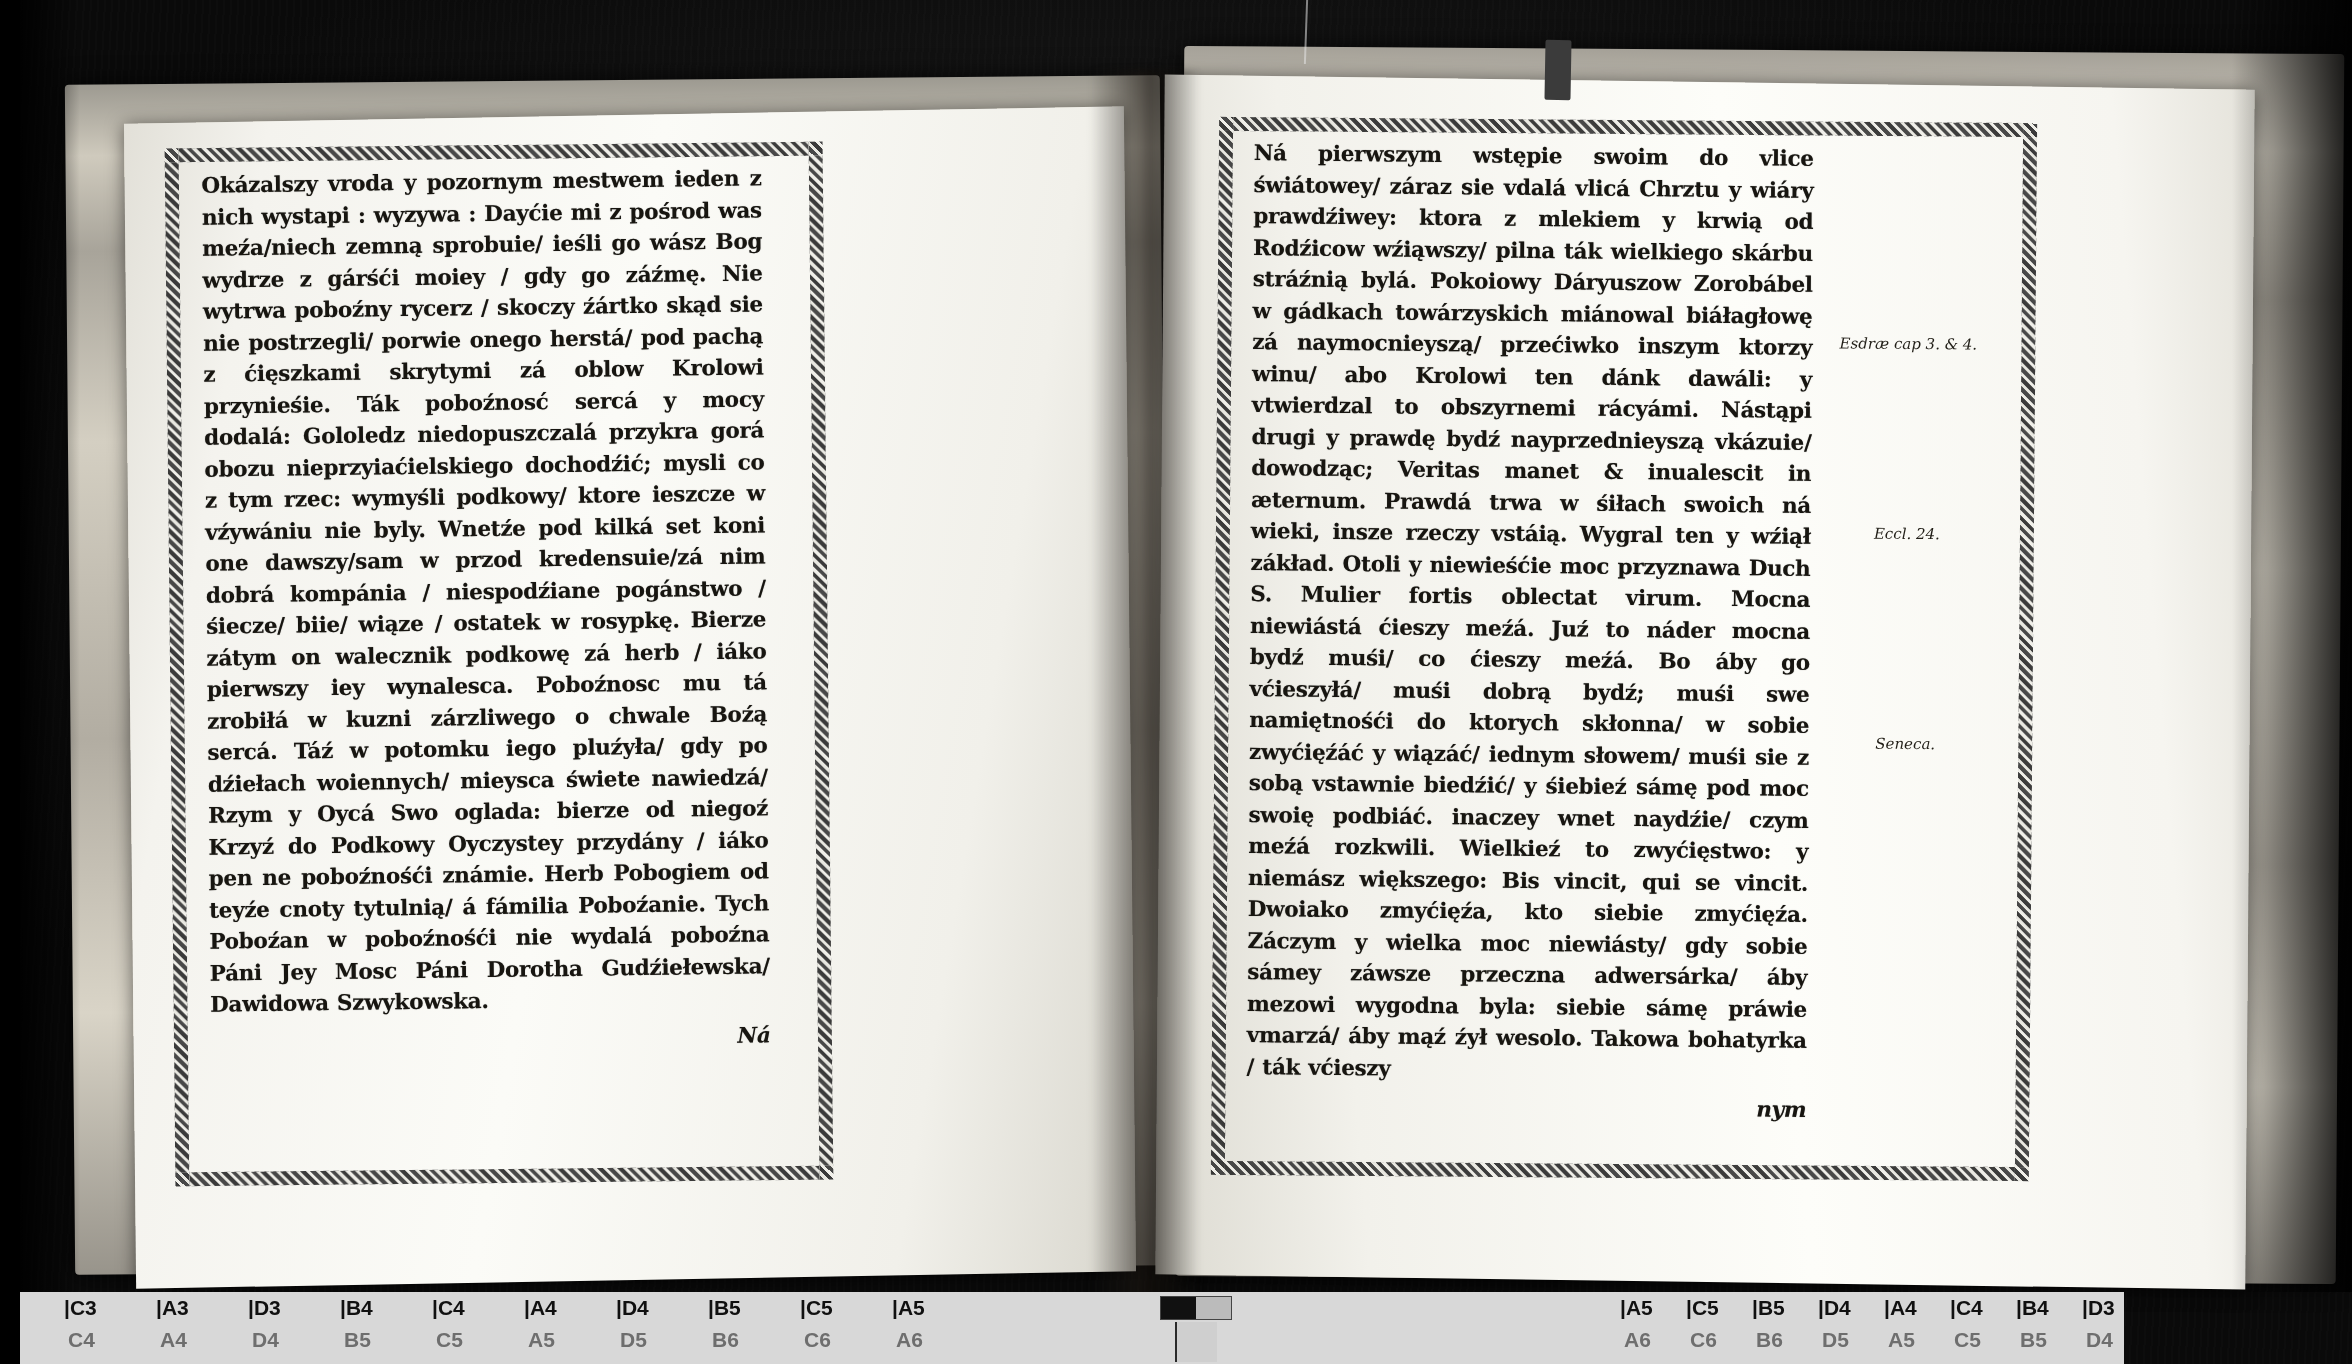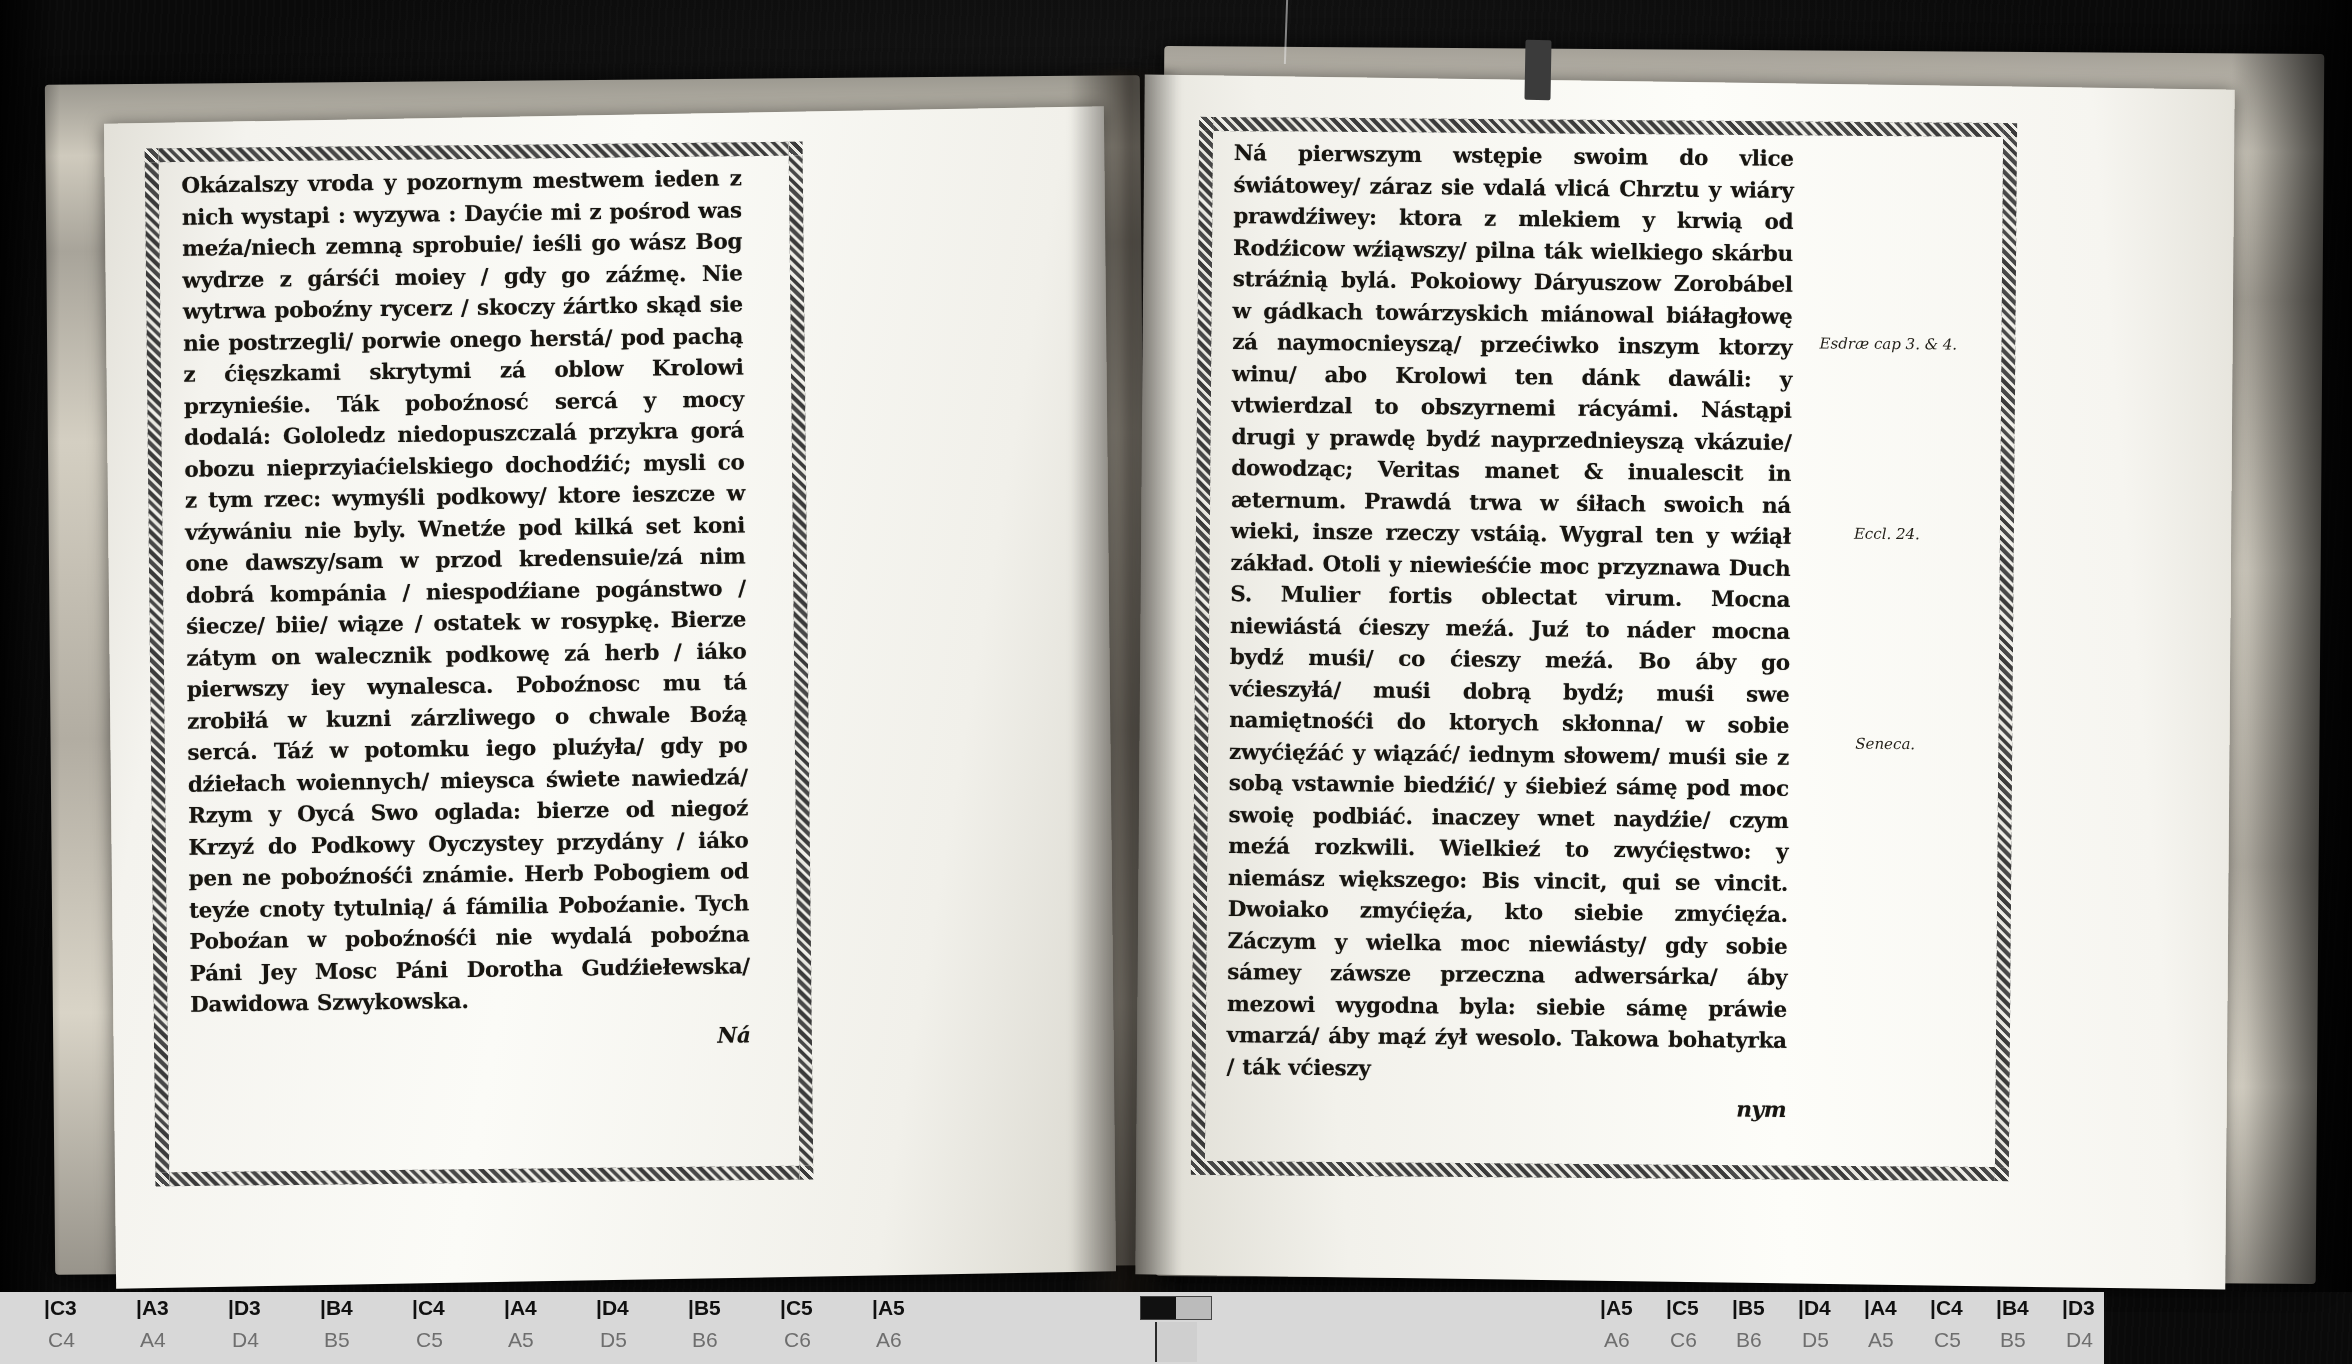--- a/index.html
+++ b/index.html
@@ -12,20 +12,21 @@
     height: 1364px;
     overflow: hidden;
     font-family: "DejaVu Serif", serif;
   }
 
   #scan {
     position: absolute;
     inset: 0;
     background: #86efac;
     overflow: hidden;
+    margin-left: 20px;
   }
 
   
   .backdrop {
     position: absolute;
     inset: 0;
     background:
       radial-gradient(ellipse 60% 50% at 50% 40%, #2a2a2a 0%, #151515 60%, #0a0a0a 100%),
       linear-gradient(90deg, #080808 0%, #1d1d1d 20%, #141414 50%, #1a1a1a 80%, #060606 100%);
   }
@@ -197,21 +198,21 @@
     overflow: hidden;
   }
   .calibration .lbl {
     position: absolute;
     font-family: "Liberation Sans", sans-serif;
     font-size: 21px;
     color: #101010;
     font-weight: 600;
     white-space: nowrap;
   }
-  .calibration .row2 { color: #6e6e6e; font-weight: 400; text-align: right; }
+  .calibration .row2 { color: #6e6e6e; font-weight: 700; text-align: right; }
   .target-mark {
     position: absolute;
     left: 1140px;
     top: 4px;
     width: 70px;
     height: 22px;
     background: linear-gradient(90deg, #111 0 50%, #bbb 50% 100%);
     border: 1px solid #444;
   }
   .target-mark2 {

